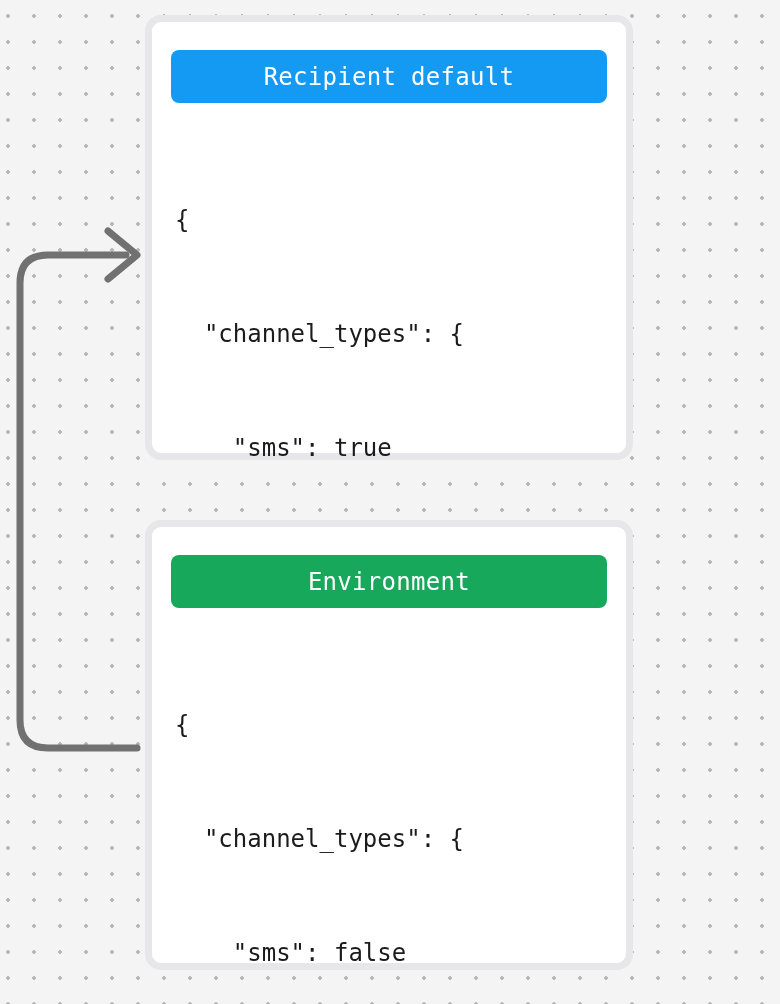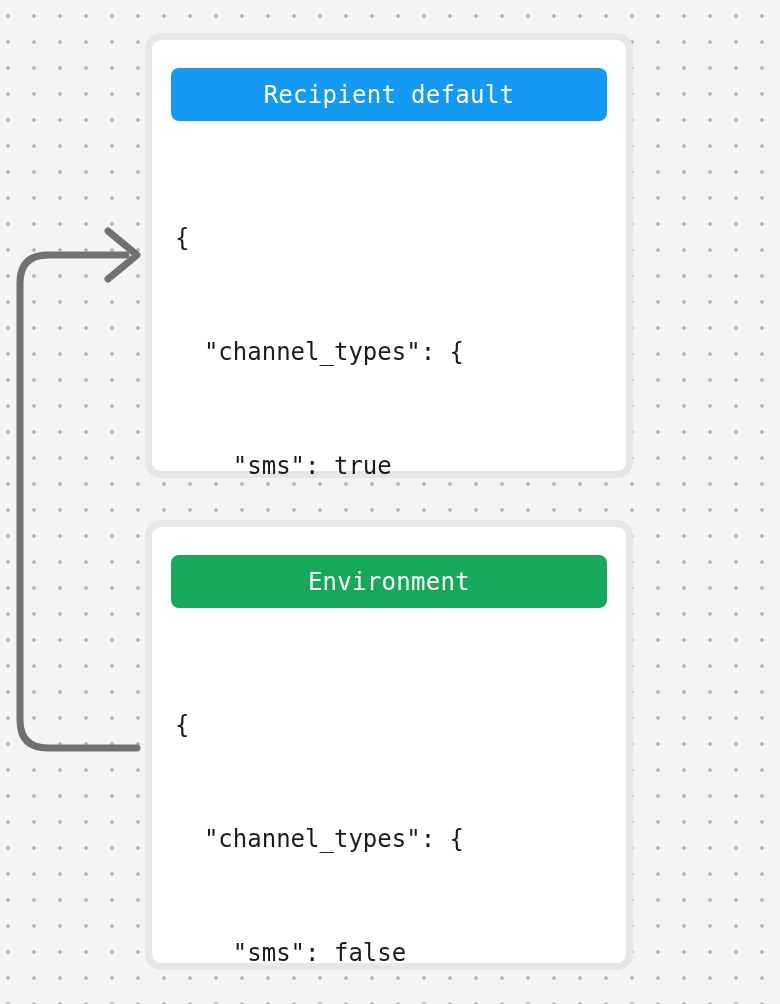--- a/index.html
+++ b/index.html
@@ -30,21 +30,21 @@
   .card {
     position: absolute;
     left: 145px;
     width: 488px;
     box-sizing: border-box;
     background: #ffffff;
     border: 7px solid #e7e7e9;
     border-radius: 16px;
     padding: 28px 19px 0 19px;
   }
-  .card.top { top: 33px; height: 445px; }
+  .card.top { top: 15px; height: 445px; }
   .card.bottom { top: 520px; height: 450px; }
   .card-header {
     height: 53px;
     border-radius: 8px;
     display: flex;
     align-items: center;
     justify-content: center;
     color: #ffffff;
     font-size: 24px;
     letter-spacing: 0.3px;

